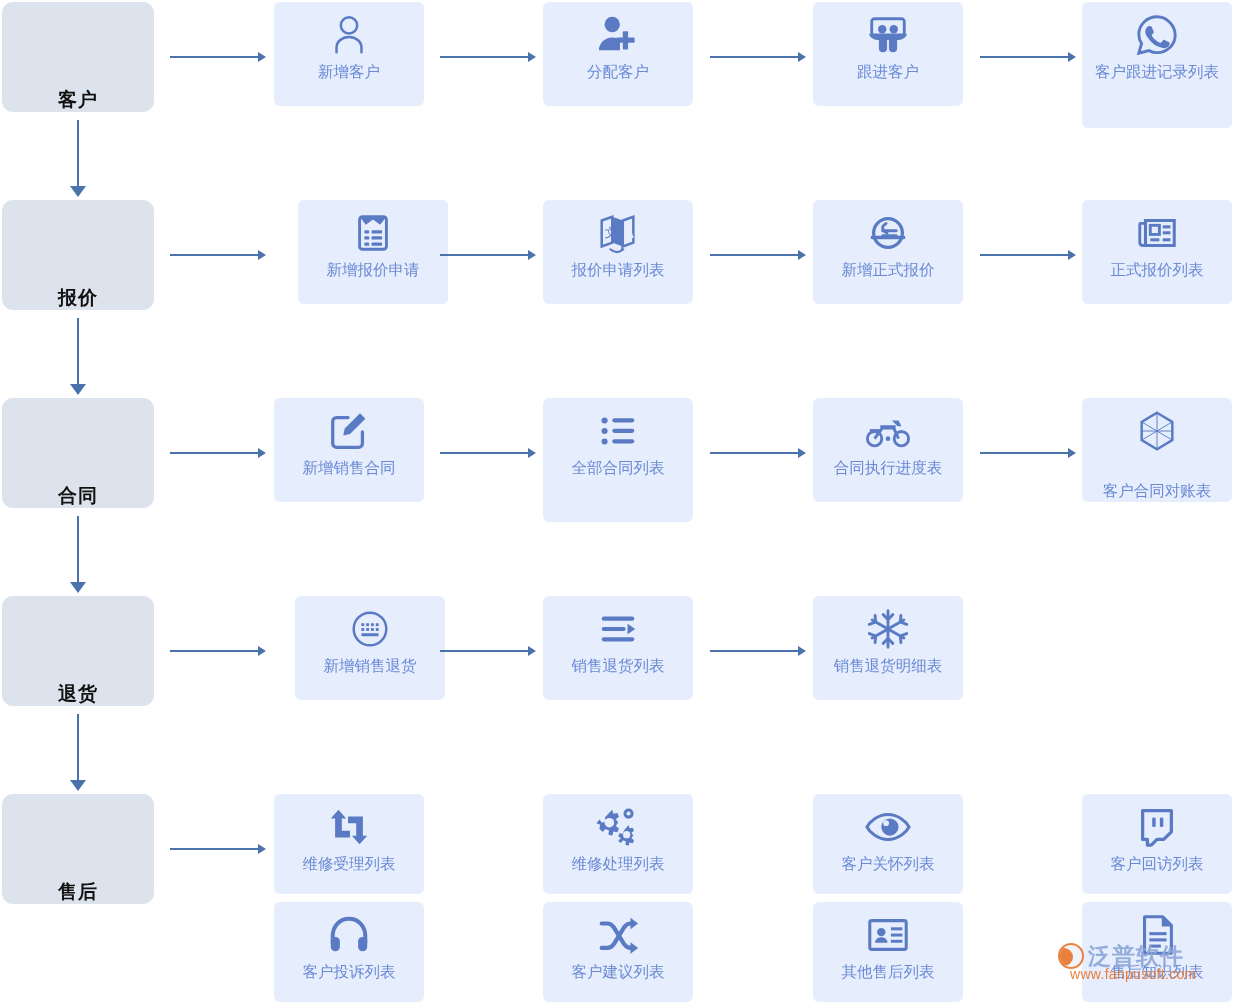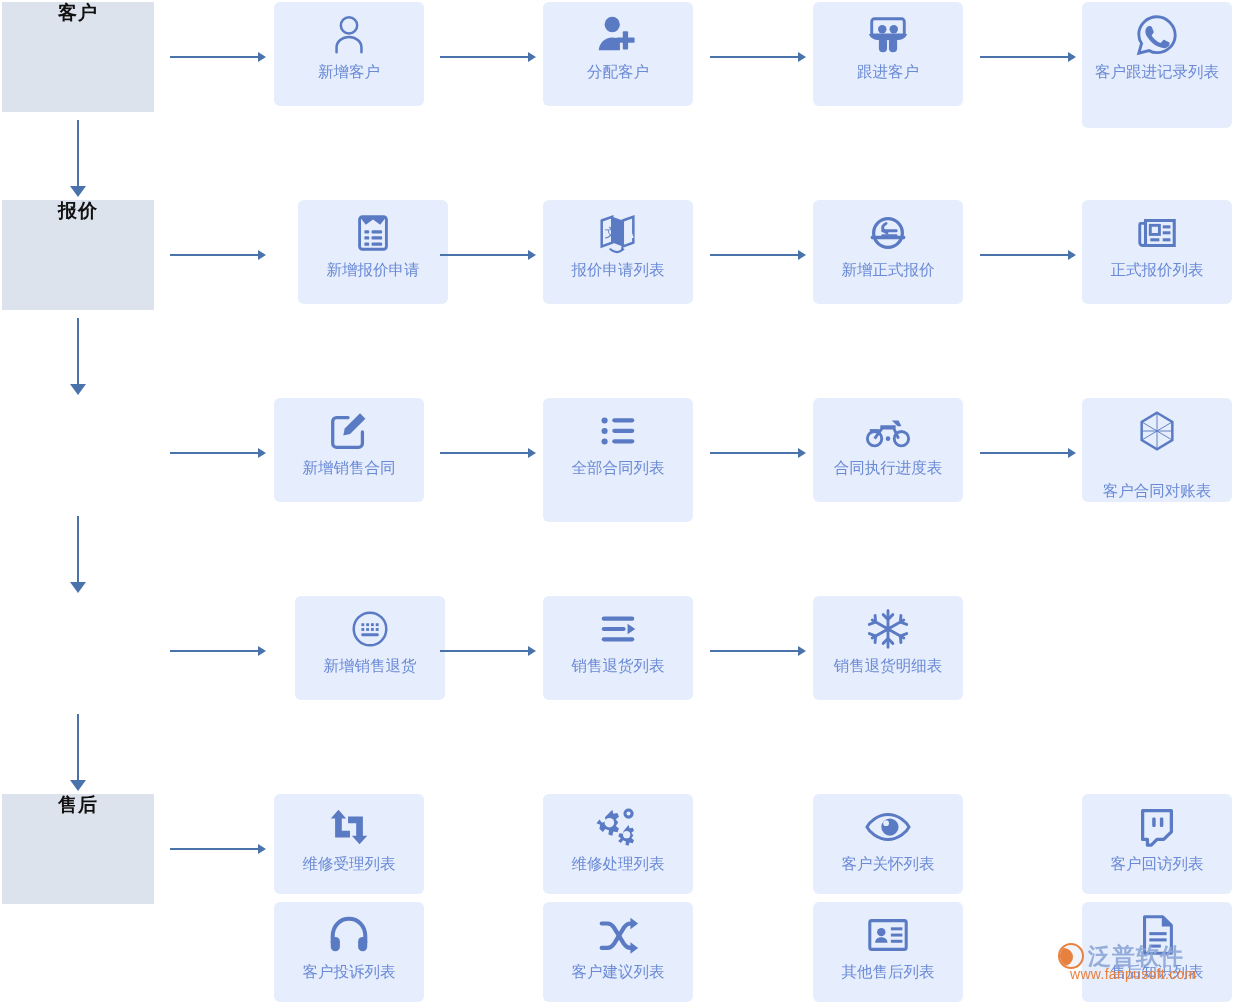--- a/index.html
+++ b/index.html
@@ -19,24 +19,24 @@
   #flow-canvas {
     position: relative;
     width: 1234px;
     height: 1007px;
   }
 
   
   .cat-box {
     position: absolute;
     width: 152px;
-    border-radius: 0;
+    border-radius: 11px;
     background: #dde3ed;
     display: flex;
-    align-items: flex-start;
+    align-items: flex-end;
     justify-content: center;
     box-sizing: border-box;
   }
   .cat-label {
     font-size: 19px;
     font-weight: bold;
     color: #111111;
     letter-spacing: 1px;
     line-height: 1.2;
   }
@@ -339,20 +339,23 @@
         </svg>
     </span>
     <span class="card-label">正式报价列表</span>
   </div>
 
   <div class="arrow-v" style="left:70px; top:318px; height:78px;">
     <span class="shaft" style="height:66px;"></span>
       <span class="head" style="top:66px;"></span>
   </div>
 
+  <div class="cat-box" style="left:2px; top:398px; height:110px;">
+    <span class="cat-label">合同</span>
+  </div>
 
   <div class="arrow-h" style="left:170px; top:448px; width:96px;">
     <span class="shaft" style="width:88px;"></span>
       <span class="head" style="left:88px;"></span>
   </div>
 
   <div class="card" style="left:274px; top:398px; height:104px;">
     <span class="card-icon">
       <svg viewBox="0 0 48 48">
           <path d="M38 25v12a4 4 0 0 1-4 4H11a4 4 0 0 1-4-4V14a4 4 0 0 1 4-4h12" fill="none" stroke="currentColor" stroke-width="3.4" stroke-linecap="round"></path>
@@ -416,20 +419,23 @@
         </svg>
     </span>
     <span class="card-label">客户合同对账表</span>
   </div>
 
   <div class="arrow-v" style="left:70px; top:516px; height:78px;">
     <span class="shaft" style="height:66px;"></span>
       <span class="head" style="top:66px;"></span>
   </div>
 
+  <div class="cat-box" style="left:2px; top:596px; height:110px;">
+    <span class="cat-label">退货</span>
+  </div>
 
   <div class="arrow-h" style="left:170px; top:646px; width:96px;">
     <span class="shaft" style="width:88px;"></span>
       <span class="head" style="left:88px;"></span>
   </div>
 
   <div class="card" style="left:274px; top:596px; height:104px;margin-left:21px;">
     <span class="card-icon">
       <svg viewBox="0 0 48 48">
           <circle cx="24" cy="24" r="17" fill="none" stroke="currentColor" stroke-width="2.6"></circle>

